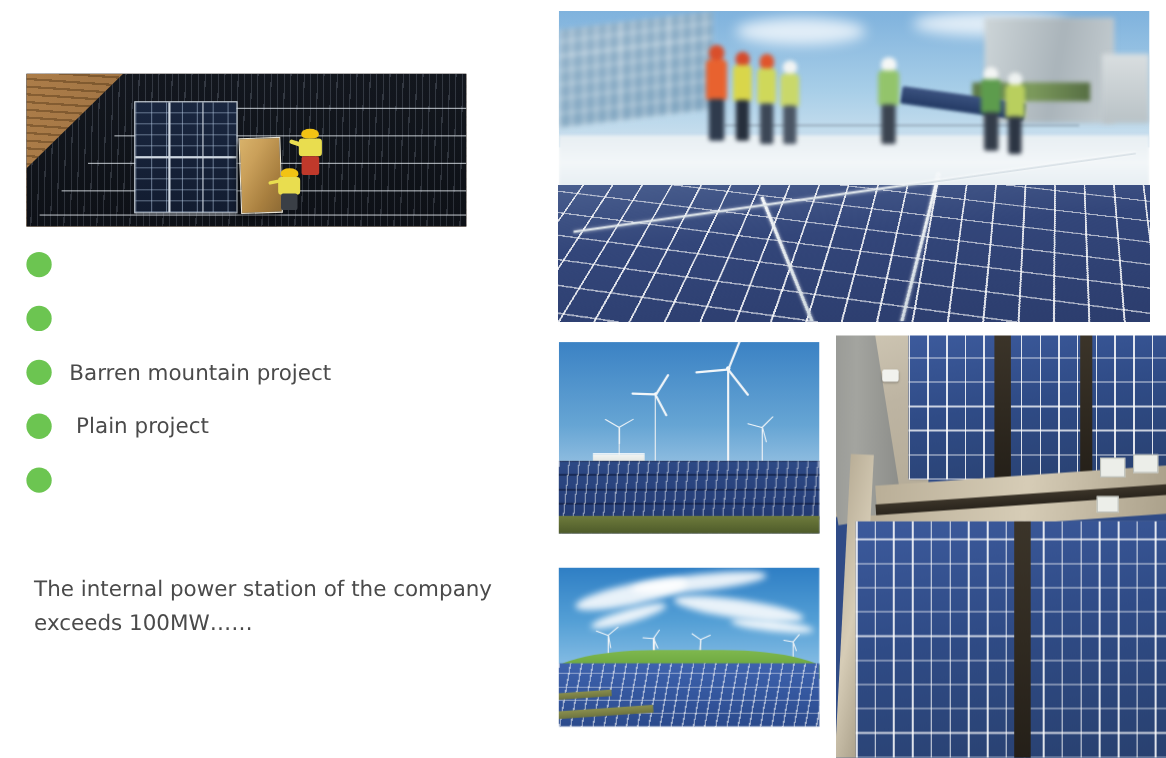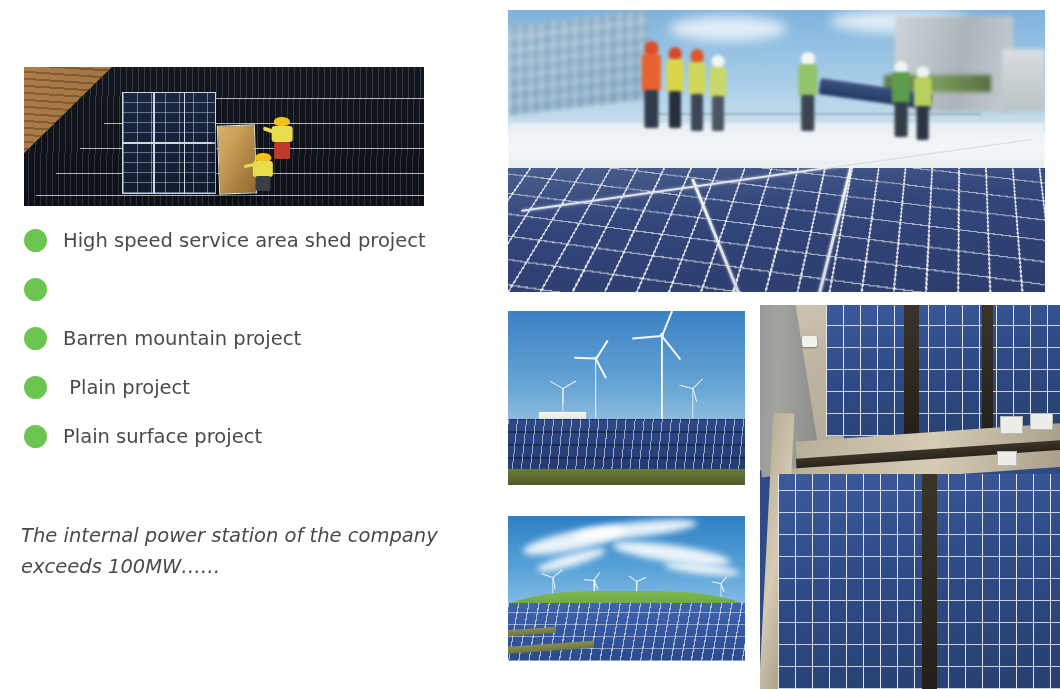--- a/index.html
+++ b/index.html
@@ -68,28 +68,27 @@
   .item-label {
     font-size: 19.5px;
     color: #4a4a4a;
     font-family: "DejaVu Sans", sans-serif;
     white-space: pre;
     line-height: 1;
   }
 
   #summary-note {
     position: absolute;
-    left: 21px;
+    left: 31px;
     top: 520px;
     width: 440px;
     font-size: 19.5px;
     line-height: 31px;
     color: #4a4a4a;
     font-family: "DejaVu Sans", sans-serif;
-    font-style: italic;
   }
 
   
   #photo-grid { position: absolute; left: 0; top: 0; width: 1060px; height: 689px; }
 
   .photo {
     position: absolute;
     overflow: hidden;
   }
   #photo-rooftop-workers { left: 508px; top: 10px;  width: 537px; height: 282px; }
@@ -355,36 +354,34 @@
       <div class="rp-helmet" style="top:0;width:60%;height:23%;"></div>
       <div class="rp-body" style="top:22%;width:78%;height:42%;"></div>
       <div class="rp-pants" style="top:62%;width:58%;height:38%;background:#3a3f46;"></div>
       <div class="rp-arm" style="left:-22%;top:28%;width:42%;height:9%;transform:rotate(-12deg);"></div>
     </div>
   </div>
 
   <div id="project-list">
     <div class="list-item">
       <span class="bullet-dot"></span>
-      <span class="item-label">High speed service area shed project</span>
     </div>
     <div class="list-item">
       <span class="bullet-dot"></span>
     </div>
     <div class="list-item">
       <span class="bullet-dot"></span>
       <span class="item-label">Barren mountain project</span>
     </div>
     <div class="list-item">
       <span class="bullet-dot"></span>
       <span class="item-label"> Plain project</span>
     </div>
     <div class="list-item">
       <span class="bullet-dot"></span>
-      <span class="item-label">Plain surface project</span>
     </div>
   </div>
 
   <div id="summary-note">The internal power station of the company exceeds 100MW……</div>
 </div>
 
 <div id="photo-grid">
 
   <div class="photo" id="photo-rooftop-workers">
     <div class="sky"></div>

